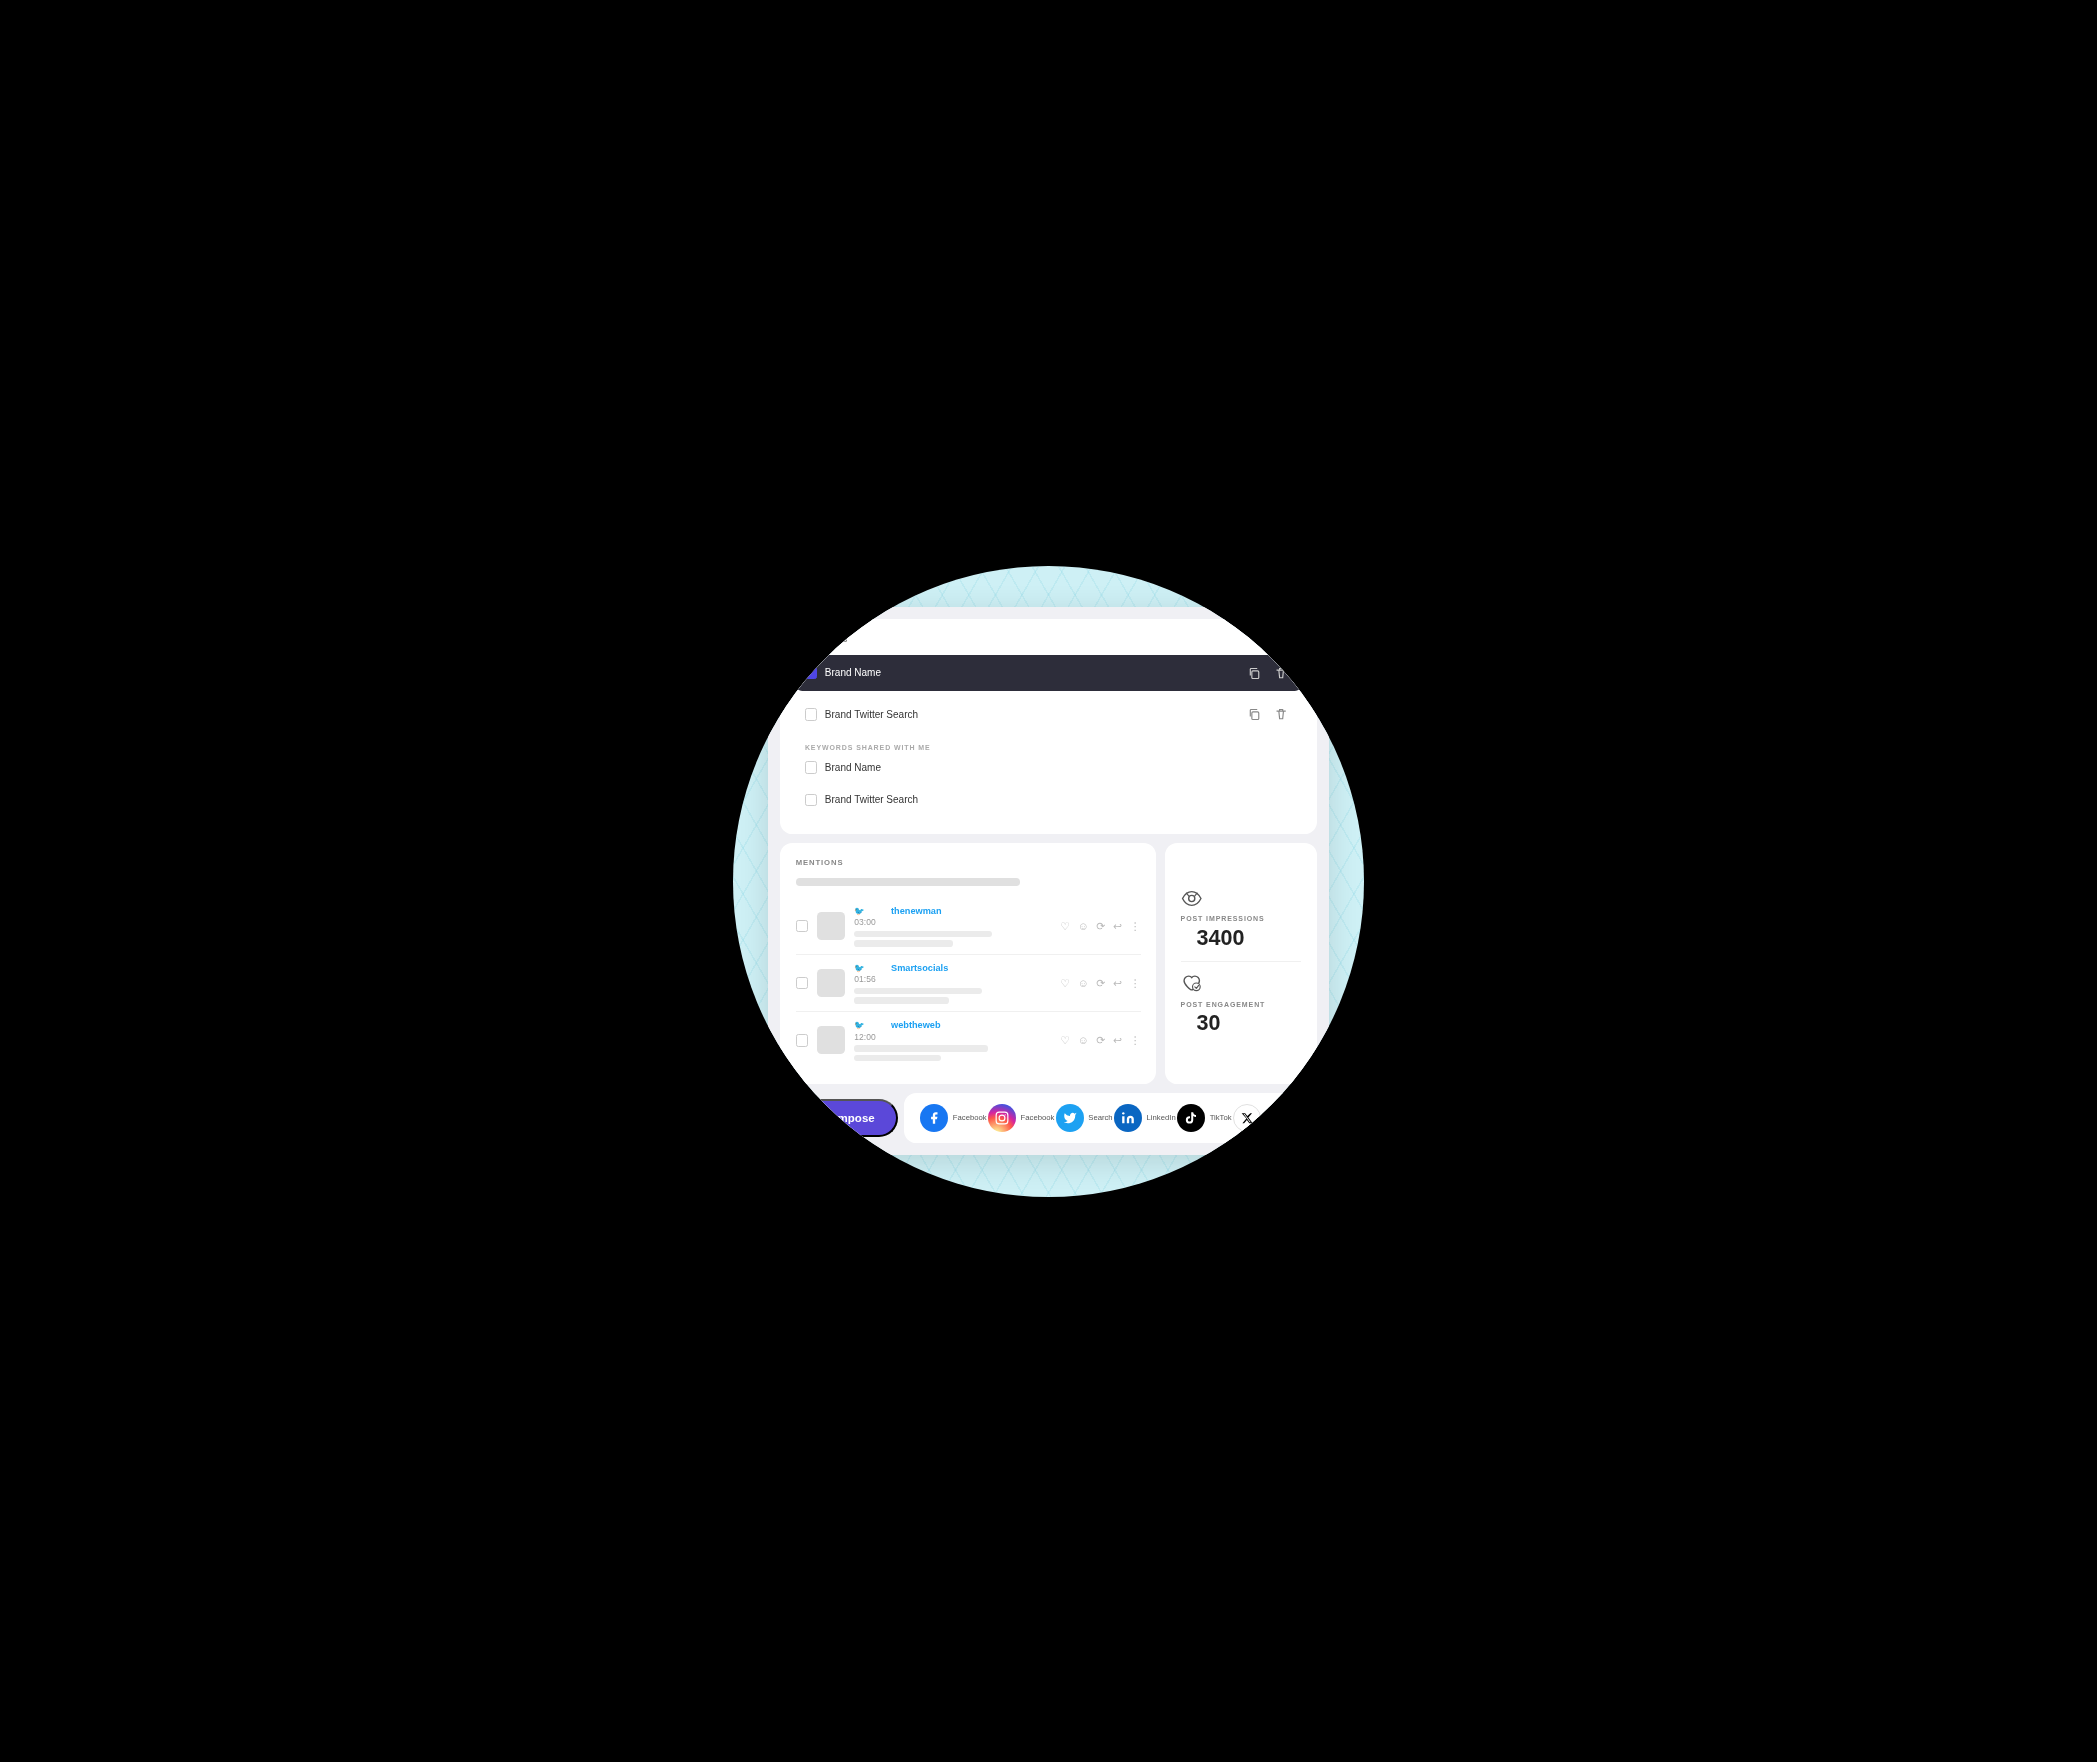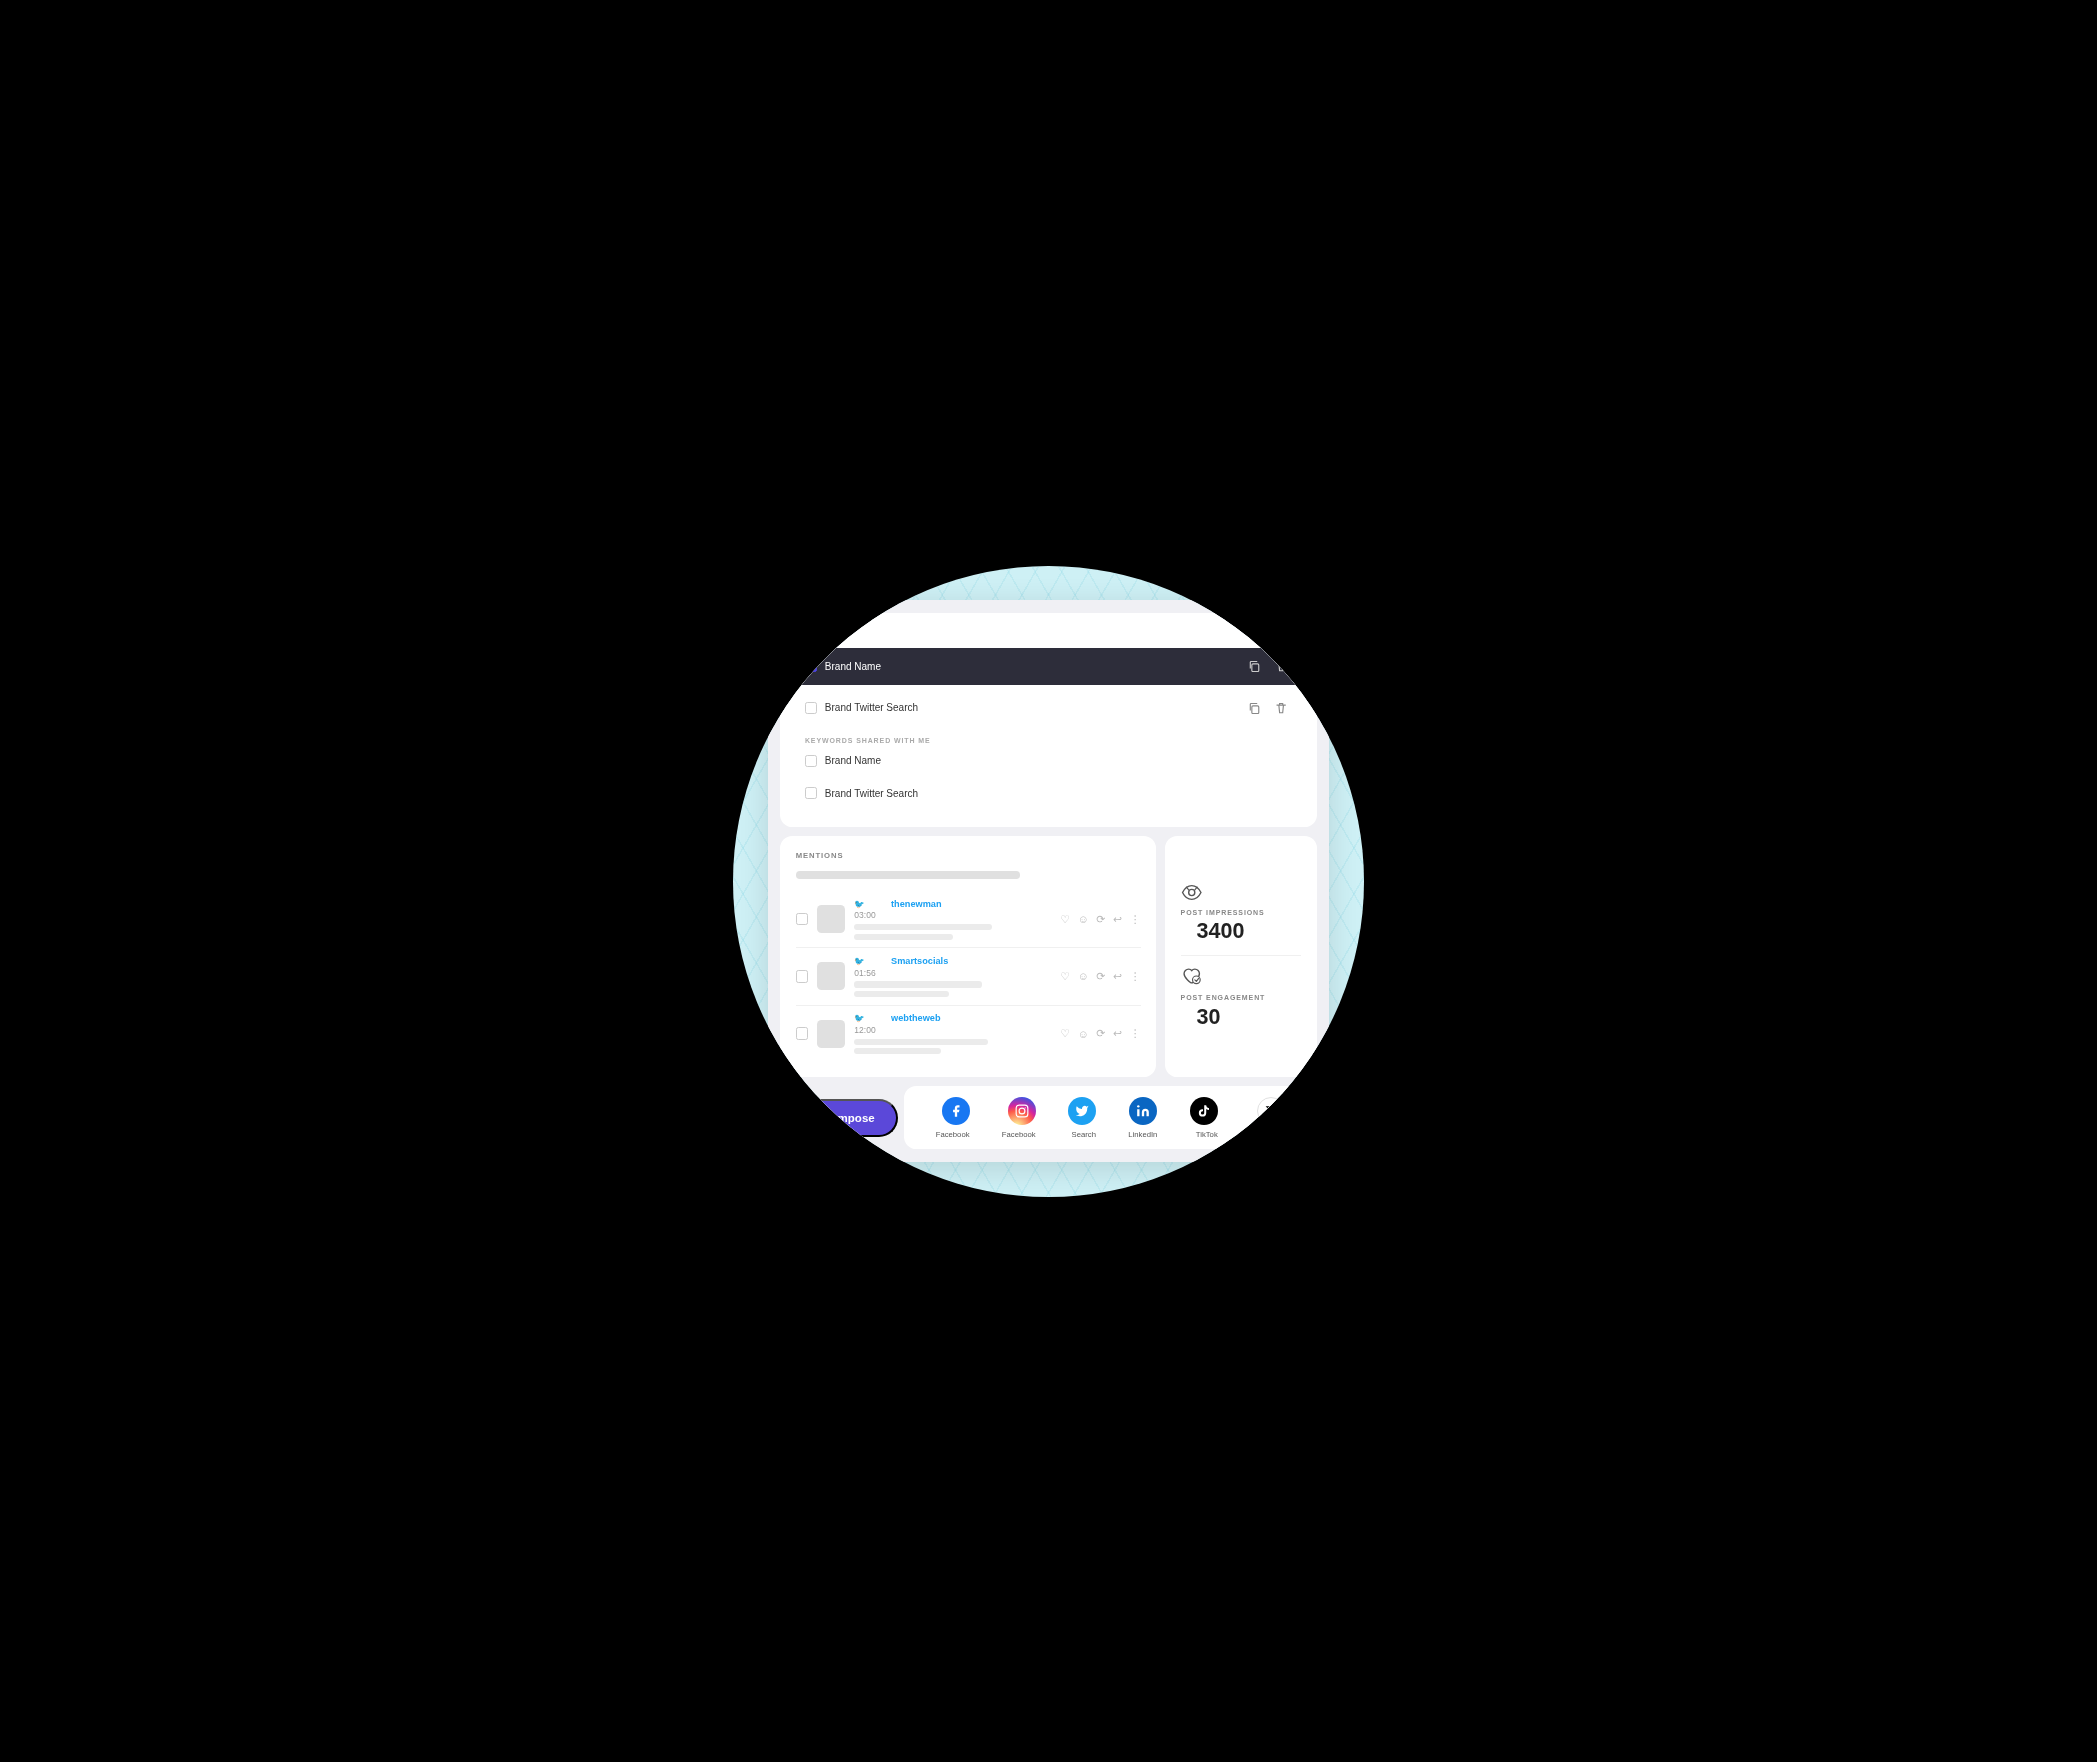--- a/index.html
+++ b/index.html
@@ -343,22 +343,22 @@
       border-radius: 12.3px;
       padding: 10.8px 15.4px;
       flex: 1;
       display: flex;
       align-items: center;
       justify-content: space-around;
     }
 
     .platform-item {
       display: flex;
-      flex-direction: column;
-      align-items: flex-end;
+      flex-direction: row;
+      align-items: center;
       gap: 4.6px;
       cursor: pointer;
     }
 
     .platform-icon {
       width: 28px;
       height: 28px;
       border-radius: 50%;
       display: flex;
       align-items: center;

